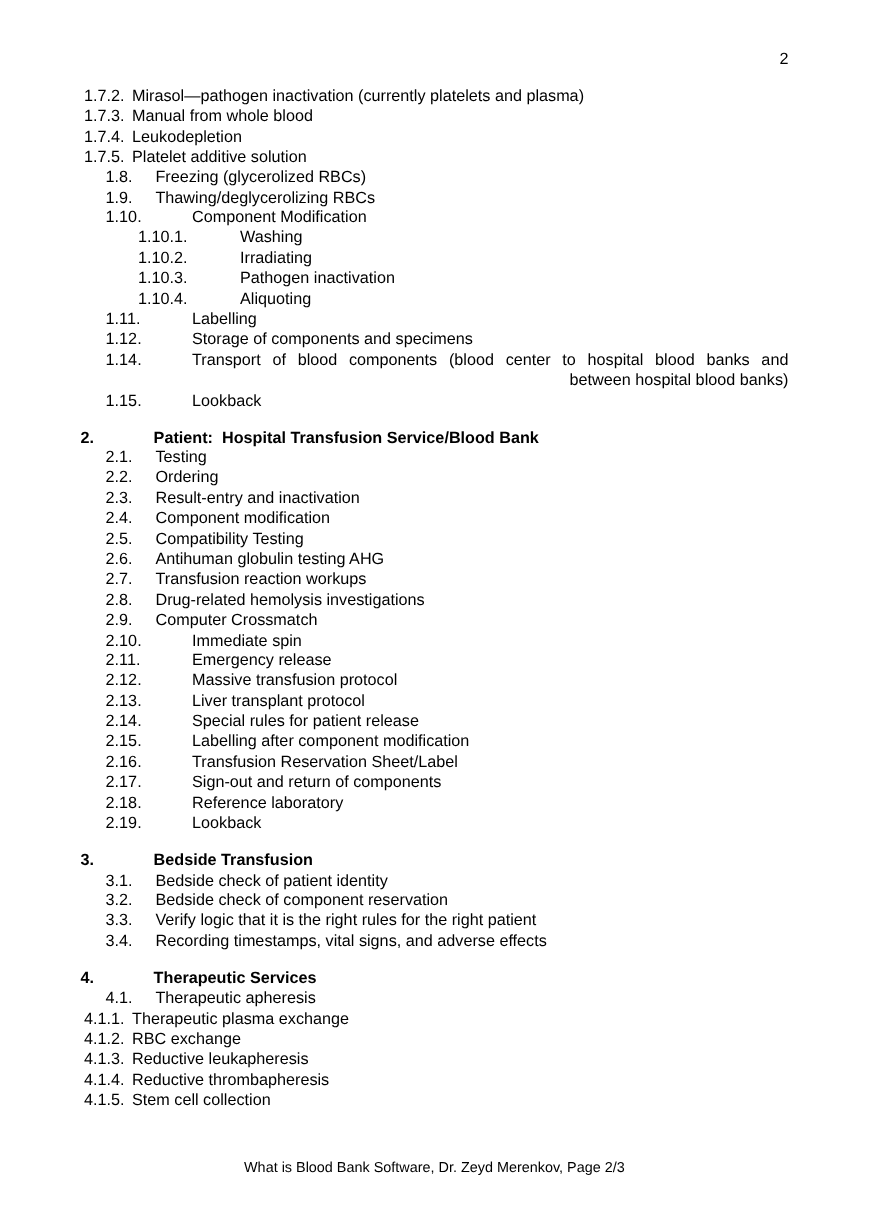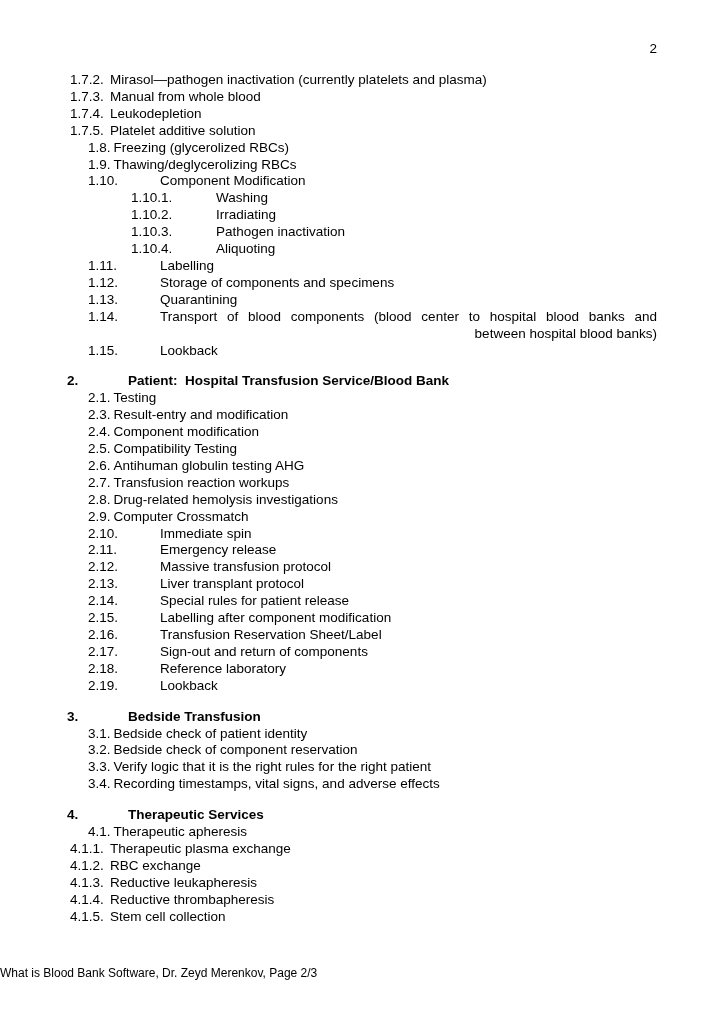--- a/index.html
+++ b/index.html
@@ -41,48 +41,48 @@
   
   .heading {
     font-weight: bold;
     padding-left: 67px;
     margin-top: 14px;
   }
   .heading .num { width: 25px; }
   .heading .txt { white-space: pre-wrap; padding-left: 36px; }
   
   .l2 { padding-left: 88px; }
-  .l2 .num { margin-right: 3px; }
+  .l2 .num { margin-right: 19px; }
   
   .l2tab { padding-left: 88px; }
   .l2tab .num { width: 72px; }
   
   .l3 { padding-left: 70px; }
   .l3 .num { width: 40px; }
   
-  .l3tab { padding-left: 115px; margin-left: 16px; }
+  .l3tab { padding-left: 115px; }
   .l3tab .num { width: 85px; }
   
   .justify {
     text-align: justify;
     text-align-last: justify;
     white-space: normal;
   }
   
   .cont {
     padding-left: 107px;
     white-space: normal;
     text-align: right;
   }
   .footer {
     position: absolute;
     top: 966px;
     left: 0;
     width: 724px;
-    text-align: left;
+    text-align: center;
     font-size: 12px;
     line-height: 15px;
   }
 </style>
 </head>
 <body>
 
 <div class="page">
   <div class="page-number">2</div>
 
@@ -93,27 +93,27 @@
       <div class="line l3"><span class="num">1.7.5.</span><span class="txt">Platelet additive solution</span></div>
       <div class="line l2"><span class="num">1.8.</span><span class="txt">Freezing (glycerolized RBCs)</span></div>
       <div class="line l2"><span class="num">1.9.</span><span class="txt">Thawing/deglycerolizing RBCs</span></div>
       <div class="line l2tab"><span class="num">1.10.</span><span class="txt">Component Modification</span></div>
       <div class="line l3tab"><span class="num">1.10.1.</span><span class="txt">Washing</span></div>
       <div class="line l3tab"><span class="num">1.10.2.</span><span class="txt">Irradiating</span></div>
       <div class="line l3tab"><span class="num">1.10.3.</span><span class="txt">Pathogen inactivation</span></div>
       <div class="line l3tab"><span class="num">1.10.4.</span><span class="txt">Aliquoting</span></div>
       <div class="line l2tab"><span class="num">1.11.</span><span class="txt">Labelling</span></div>
       <div class="line l2tab"><span class="num">1.12.</span><span class="txt">Storage of components and specimens</span></div>
-      <div class="line l2tab"><span class="num">1.13.</span><span class="txt">Quarantining</span></div>
       <div class="line l2tab justify"><span class="num">1.14.</span><span class="txt">Transport of blood components (blood center to hospital blood banks and</span></div>
       <div class="line cont">between hospital blood banks)</div>
       <div class="line l2tab"><span class="num">1.15.</span><span class="txt">Lookback</span></div>
       <div class="line heading"><span class="num">2.</span><span class="txt">Patient:  Hospital Transfusion Service/Blood Bank</span></div>
       <div class="line l2"><span class="num">2.1.</span><span class="txt">Testing</span></div>
-      <div class="line l2"><span class="num">2.3.</span><span class="txt">Result-entry and modification</span></div>
+      <div class="line l2"><span class="num">2.2.</span><span class="txt">Ordering</span></div>
+      <div class="line l2"><span class="num">2.3.</span><span class="txt">Result-entry and inactivation</span></div>
       <div class="line l2"><span class="num">2.4.</span><span class="txt">Component modification</span></div>
       <div class="line l2"><span class="num">2.5.</span><span class="txt">Compatibility Testing</span></div>
       <div class="line l2"><span class="num">2.6.</span><span class="txt">Antihuman globulin testing AHG</span></div>
       <div class="line l2"><span class="num">2.7.</span><span class="txt">Transfusion reaction workups</span></div>
       <div class="line l2"><span class="num">2.8.</span><span class="txt">Drug-related hemolysis investigations</span></div>
       <div class="line l2"><span class="num">2.9.</span><span class="txt">Computer Crossmatch</span></div>
       <div class="line l2tab"><span class="num">2.10.</span><span class="txt">Immediate spin</span></div>
       <div class="line l2tab"><span class="num">2.11.</span><span class="txt">Emergency release</span></div>
       <div class="line l2tab"><span class="num">2.12.</span><span class="txt">Massive transfusion protocol</span></div>
       <div class="line l2tab"><span class="num">2.13.</span><span class="txt">Liver transplant protocol</span></div>

